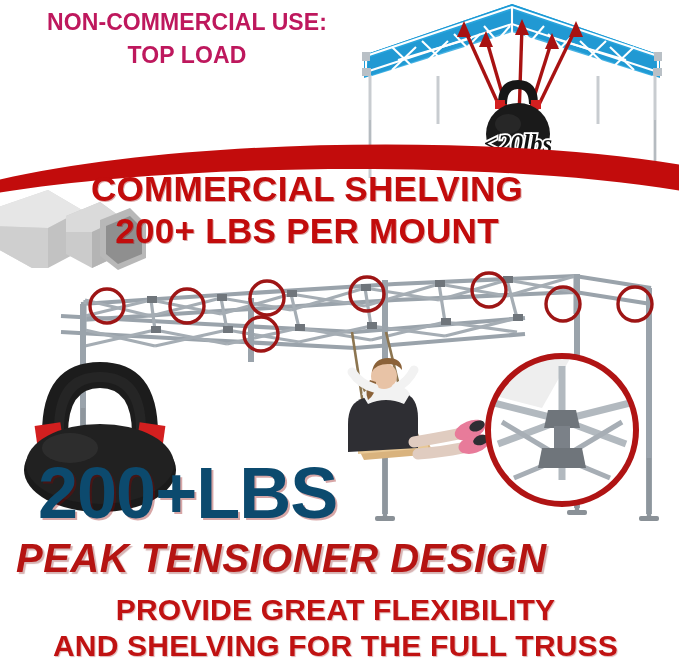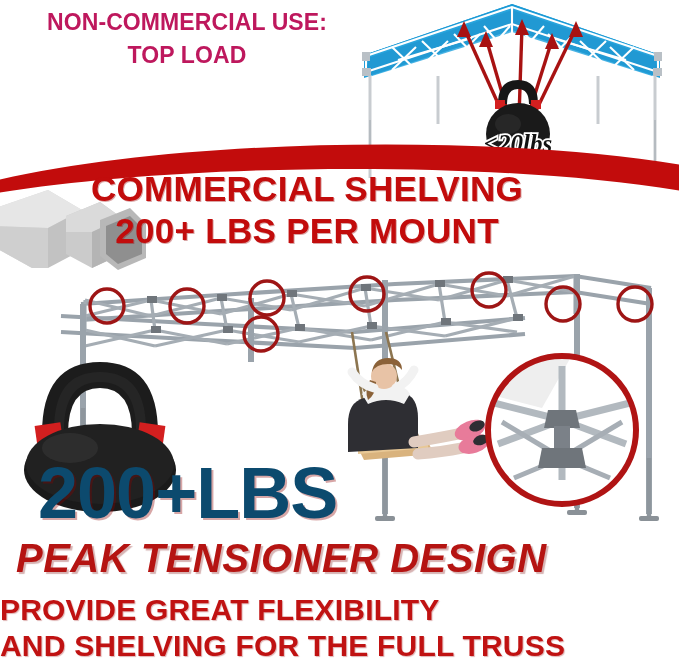--- a/index.html
+++ b/index.html
@@ -43,21 +43,21 @@
        color:#0c4a6e;font-weight:bold;font-size:72px;line-height:76px;
        letter-spacing:-1px;text-shadow:2px 2px 0 rgba(140,0,0,.35);margin-left:24px;}
 
   
   .peak{position:absolute;left:16px;top:535px;width:460px;
         font-family:Liberation Sans, sans-serif;font-style:italic;font-weight:bold;
         color:#b51412;font-size:40px;line-height:46px;letter-spacing:.5px;
         text-shadow:2px 2px 1px rgba(120,0,0,.3);white-space:nowrap;}
 
   
-  .bottom{position:absolute;left:0;top:592px;width:679px;text-align:left;
+  .bottom{position:absolute;left:0;top:592px;width:679px;text-align:center;
           padding-right:8px;box-sizing:border-box;
           color:#c01212;font-weight:bold;font-size:30px;line-height:36px;
           letter-spacing:.2px;text-shadow:1px 1px 1px rgba(150,0,0,.3);}
   .bottom div{white-space:nowrap;}
 </style>
 </head>
 <body>
 
 <div id="poster">
 

